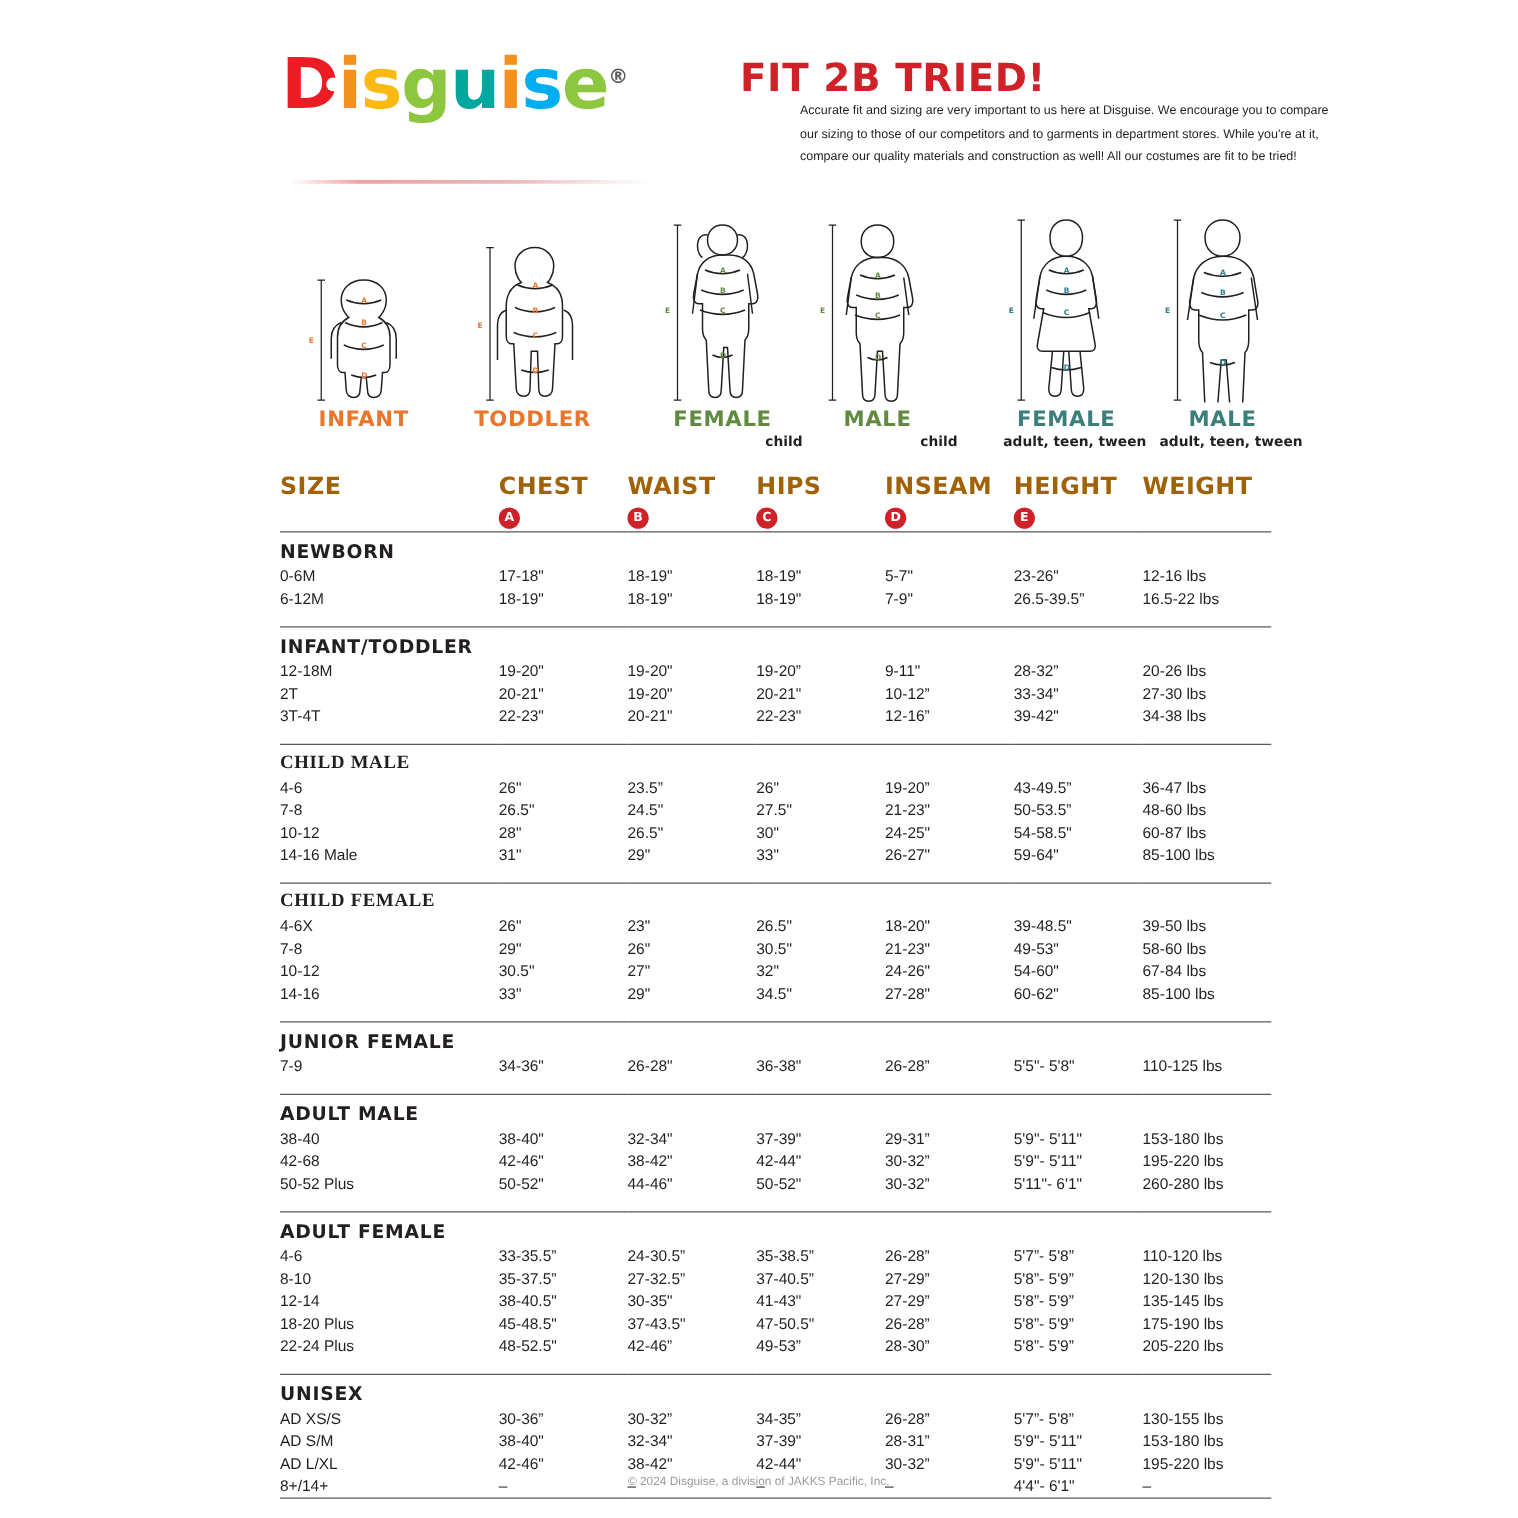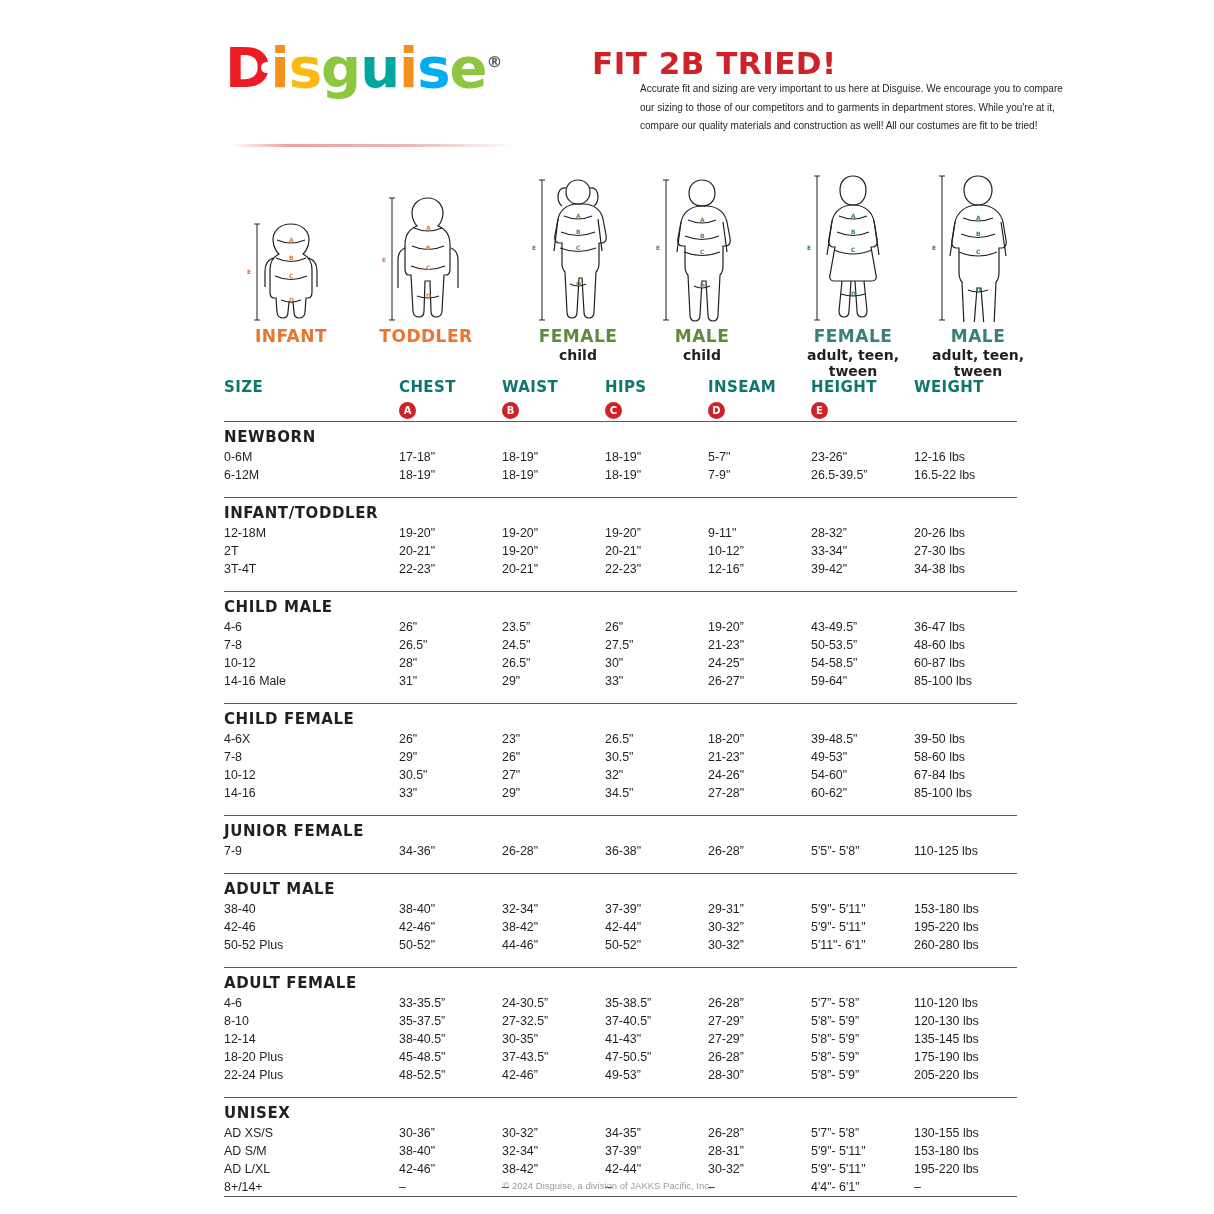--- a/index.html
+++ b/index.html
@@ -116,24 +116,24 @@
     font-family: "DejaVu Sans", sans-serif;
     font-weight: bold;
     font-size: 17px;
     letter-spacing: 0.5px;
   }
   .fig-sub {
     position: absolute;
     top: 175px;
     left: 0;
     width: 100%;
-    text-align: center;
+    text-align: right;
     font-family: "DejaVu Sans", sans-serif;
     font-weight: bold;
-    font-size: 14px;
+    font-size: 11px;
     color: #231f20;
   }
   .c-orange { color: #e8762c; }
   .c-green  { color: #5f8a3f; }
   .c-teal   { color: #3c7f7a; }
 
   
   .table-area {
     position: absolute;
     left: 224px;
@@ -142,24 +142,24 @@
   }
   table.sizes {
     width: 793px;
     border-collapse: collapse;
     font-size: 12.4px;
   }
   table.sizes th {
     text-align: left;
     font-family: "DejaVu Sans", sans-serif;
     font-weight: bold;
-    font-size: 15px;
+    font-size: 19px;
     letter-spacing: 0.4px;
     padding: 0 0 4px 0;
-    color: #0f766e;
+    color: #a16207;
     vertical-align: top;
   }
   table.sizes td {
     padding: 2px 0;
     color: #231f20;
     white-space: nowrap;
   }
   .col-size   { width: 175px; }
   .col-num    { width: 103px; text-align: left; }
   th.col-num, td.col-num { text-align: left; }
@@ -187,21 +187,21 @@
   }
   .grp-rule td {
     border-top: 1.6px solid #58595b;
     height: 0;
     padding: 0;
     font-size: 0;
     line-height: 0;
   }
   .spacer-row td { height: 9px; padding: 0; font-size: 0; line-height: 0; }
   .g-orange td { color: #e8762c; }
-  .g-green  td { color: #5f8a3f; }
+  .g-green  td { color: #5f8a3f; font-family: Liberation Serif, serif; }
   .g-teal   td { color: #2c7d8c; }
 
   .footer {
     position: absolute;
     left: 0;
     top: 1180px;
     width: 1214px;
     text-align: center;
     font-size: 9.5px;
     color: #9a9a9a;
@@ -604,21 +604,21 @@
           <tr>
             <td class="col-size">38-40</td>
             <td class="col-num">38-40"</td>
             <td class="col-num">32-34"</td>
             <td class="col-num">37-39"</td>
             <td class="col-num">29-31”</td>
             <td class="col-num">5'9"- 5'11"</td>
             <td class="col-num">153-180 lbs</td>
           </tr>
           <tr>
-            <td class="col-size">42-46</td>
+            <td class="col-size">42-68</td>
             <td class="col-num">42-46"</td>
             <td class="col-num">38-42"</td>
             <td class="col-num">42-44"</td>
             <td class="col-num">30-32”</td>
             <td class="col-num">5'9"- 5'11"</td>
             <td class="col-num">195-220 lbs</td>
           </tr>
           <tr>
             <td class="col-size">50-52 Plus</td>
             <td class="col-num">50-52"</td>

